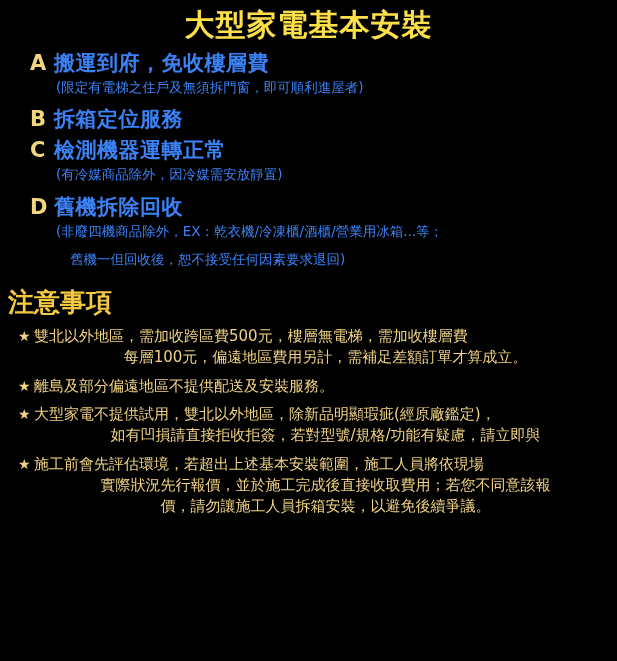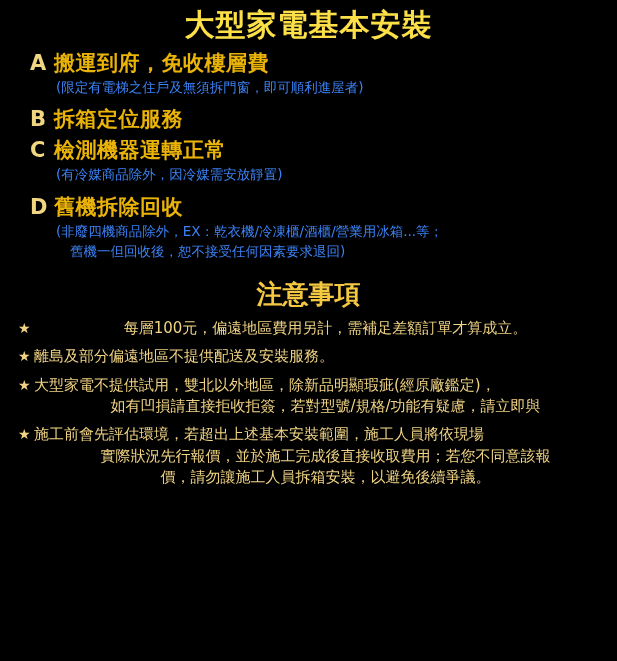--- a/index.html
+++ b/index.html
@@ -25,21 +25,21 @@
   .title {
     text-align: center;
     font-size: 30px;
     font-weight: bold;
     letter-spacing: 1px;
     color: #fde047;
     margin: 8px 0 6px 0;
     line-height: 1.15;
   }
   .section-title {
-    text-align: center;
+    text-align: left;
     font-size: 26px;
     font-weight: bold;
     color: #f5c842;
     margin: 10px 0 6px 0;
   }
   .item {
     display: flex;
     align-items: flex-start;
     margin: 0 0 2px 0;
     padding-left: 22px;
@@ -51,34 +51,35 @@
     width: 24px;
     flex: 0 0 24px;
     line-height: 1.35;
   }
   .item-body {
     flex: 1 1 auto;
   }
   .item-head {
     font-size: 21px;
     font-weight: bold;
-    color: #eab308;
+    color: #3b82f6;
     line-height: 1.35;
     letter-spacing: 0.5px;
   }
   .item-sub {
     font-size: 13.5px;
     color: #3b82f6;
     line-height: 1.45;
     margin: 1px 0 6px 2px;
     font-weight: normal;
   }
   .item-sub .cont {
     display: block;
     padding-left: 14px;
+    margin-top: 8px;
   }
   .notes {
     margin-top: 2px;
   }
   .note {
     display: flex;
     align-items: flex-start;
     font-size: 15px;
     line-height: 1.42;
     color: #f0d383;
@@ -144,20 +145,21 @@
     </div>
   </div>
 
   <div class="section-title">注意事項</div>
 
   <div class="notes">
 
     <div class="note">
       <div class="note-star">★</div>
       <div class="note-text">
+        <span class="ln">雙北以外地區，需加收跨區費500元，樓層無電梯，需加收樓層費</span>
         <span class="ln indent">每層100元，偏遠地區費用另計，需補足差額訂單才算成立。</span>
       </div>
     </div>
 
     <div class="note">
       <div class="note-star">★</div>
       <div class="note-text">
         <span class="ln">離島及部分偏遠地區不提供配送及安裝服務。</span>
       </div>
     </div>

